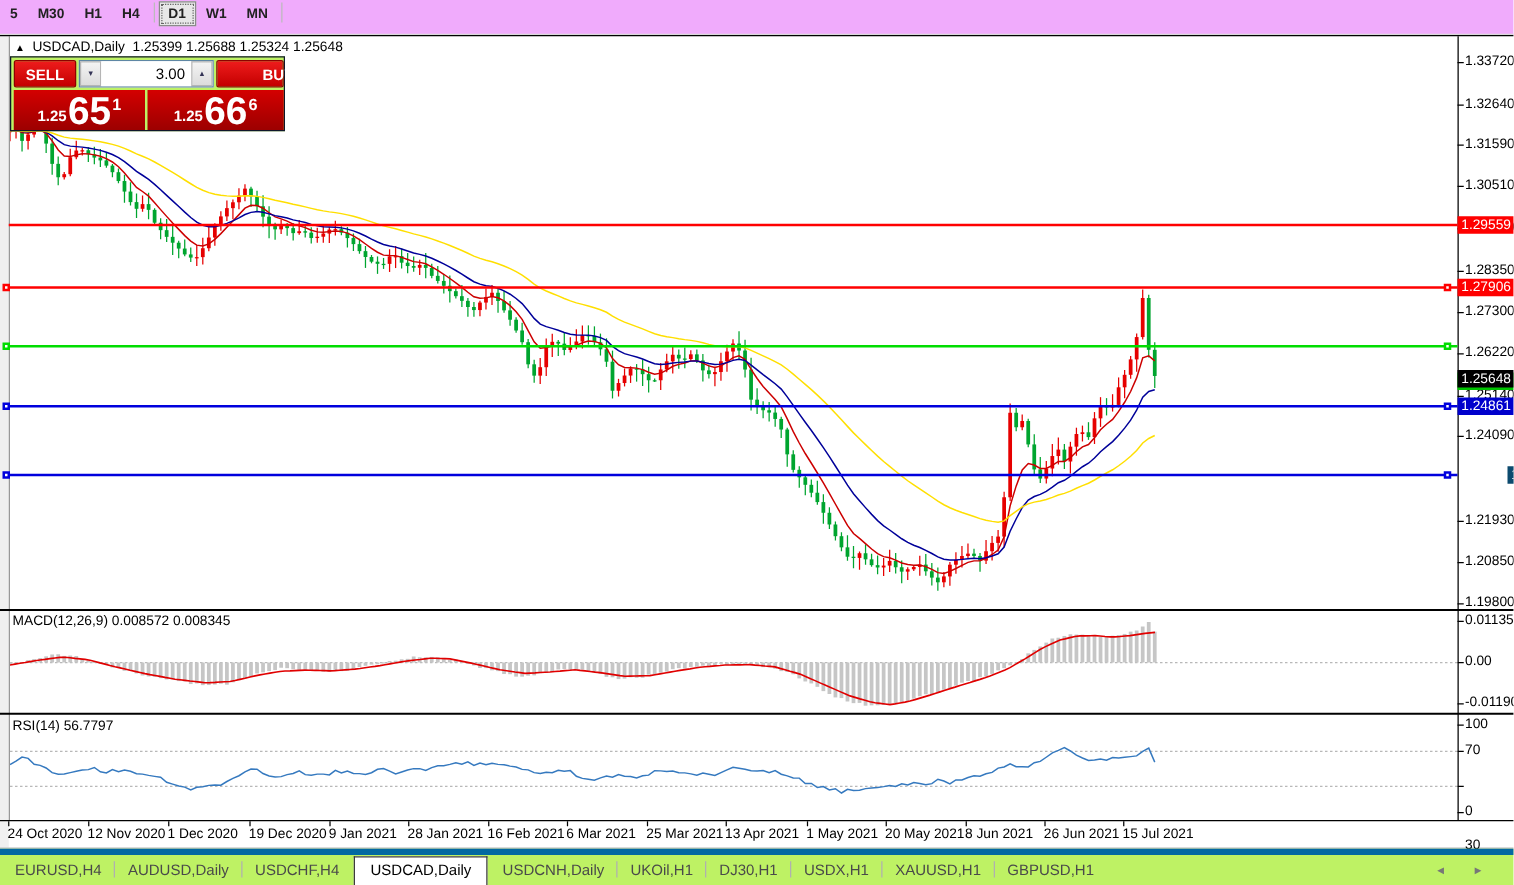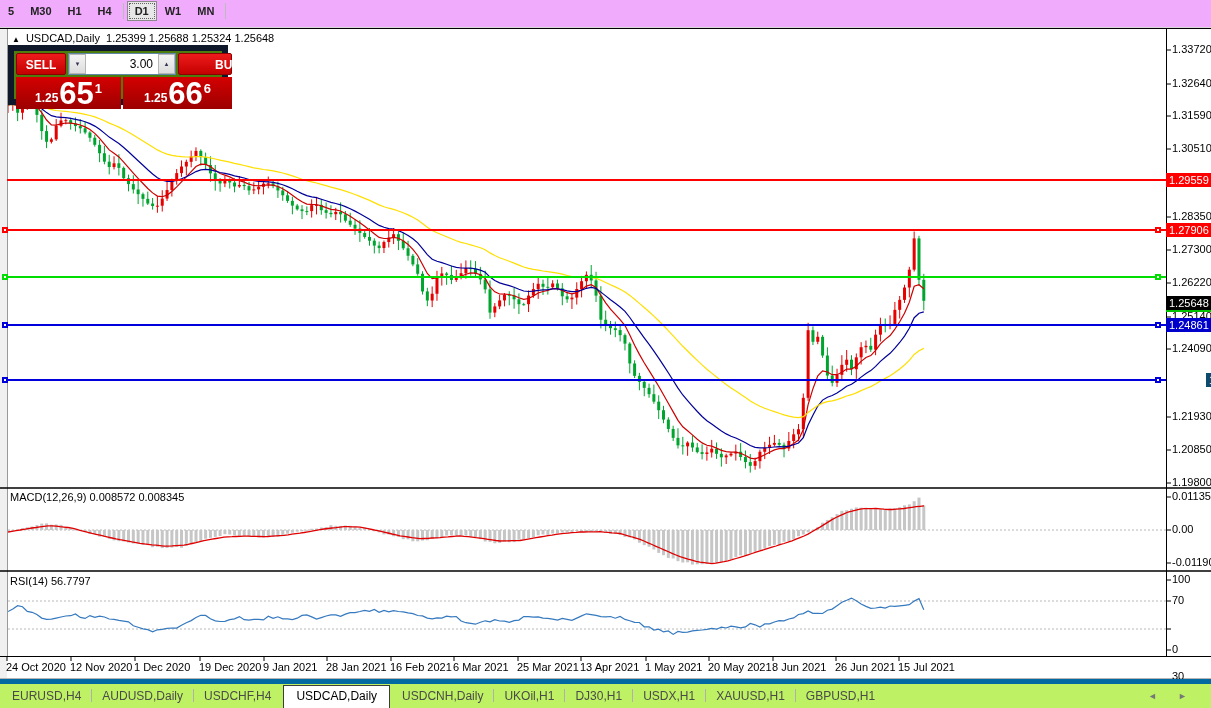--- a/index.html
+++ b/index.html
@@ -9,22 +9,22 @@
   #toolbar{position:absolute;left:0;top:0;width:1211px;height:27px;background:#f0abfc;
     border-bottom:1px solid #d9d9d9;z-index:6;font-weight:bold;}
   .tf-btn{position:relative;display:inline-block;font-size:11px;color:#222;padding:3px 7px 3px 7px;
     margin-top:1px;cursor:default;border:1px solid transparent;}
   .tf-btn.active{background:#e7e7e7;border:1px solid #8a8a8a;outline:1px dotted #666;outline-offset:-3px;}
   .tf-sep{display:inline-block;width:1px;height:16px;background:#bbb;margin:0 3px -4px 3px;}
   
   #chart-header{position:absolute;left:12px;top:32px;font-size:11px;color:#000;z-index:4;white-space:nowrap;}
   #chart-header .tri{font-size:8px;margin-right:6px;}
   
-  #quote-panel{position:absolute;left:8px;top:45px;width:220px;height:60px;background:#4d7c0f;
-    border:6px solid #0f172a;box-sizing:border-box;z-index:5;}
+  #quote-panel{position:absolute;left:8px;top:45px;width:220px;height:60px;background:#bef264;
+    border:1px solid #0f172a;box-sizing:border-box;z-index:5;}
   .qp-btn{position:absolute;top:2px;height:22px;background:linear-gradient(#ee1c1c,#c40000);
     color:#fff;font-size:12px;font-weight:bold;text-align:center;line-height:22px;
     border:1px solid #8d0000;box-sizing:border-box;border-radius:2px;cursor:pointer;}
   #qp-sell{left:2px;width:50px;}
   #qp-buy{left:164px;width:54px;padding-left:36px;}
   #qp-spin{position:absolute;left:54px;top:2px;width:108px;height:22px;border:1px solid #5f87a5;
     box-sizing:border-box;display:flex;background:#fff;}
   .qp-spinbtn{width:17px;background:linear-gradient(#f4f4f4,#dcdcdc);border:1px solid #b5b5b5;
     box-sizing:border-box;font-size:7px;color:#335;display:flex;align-items:center;justify-content:center;cursor:pointer;}
   #qp-lot{flex:1;font-size:12px;color:#000;text-align:right;padding-right:5px;line-height:20px;background:#fff;}

